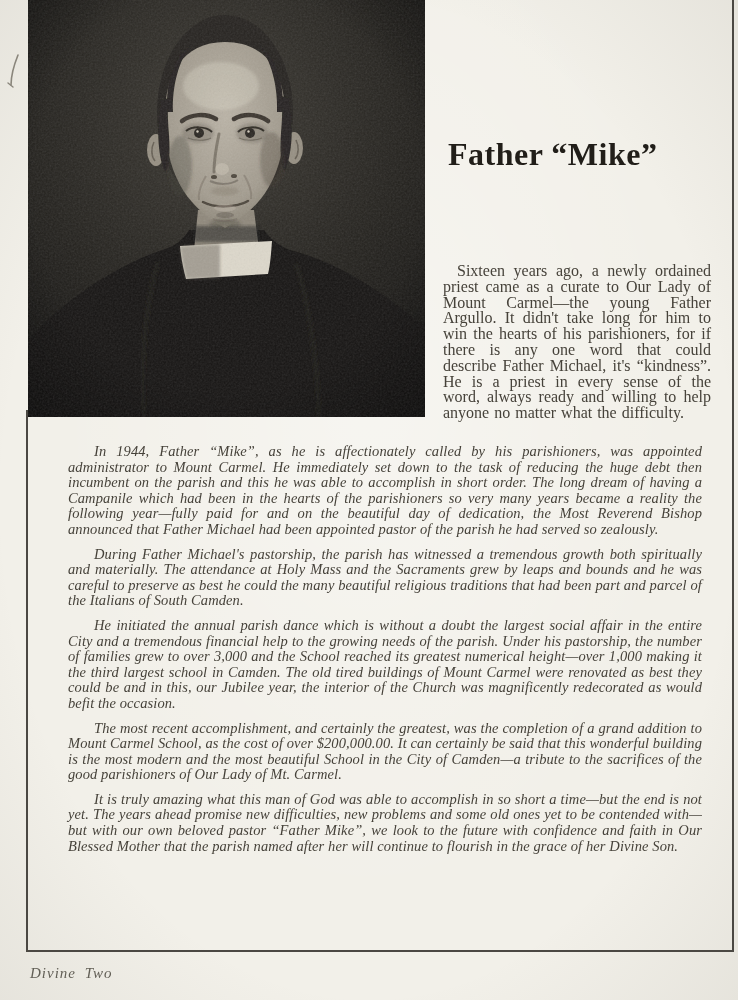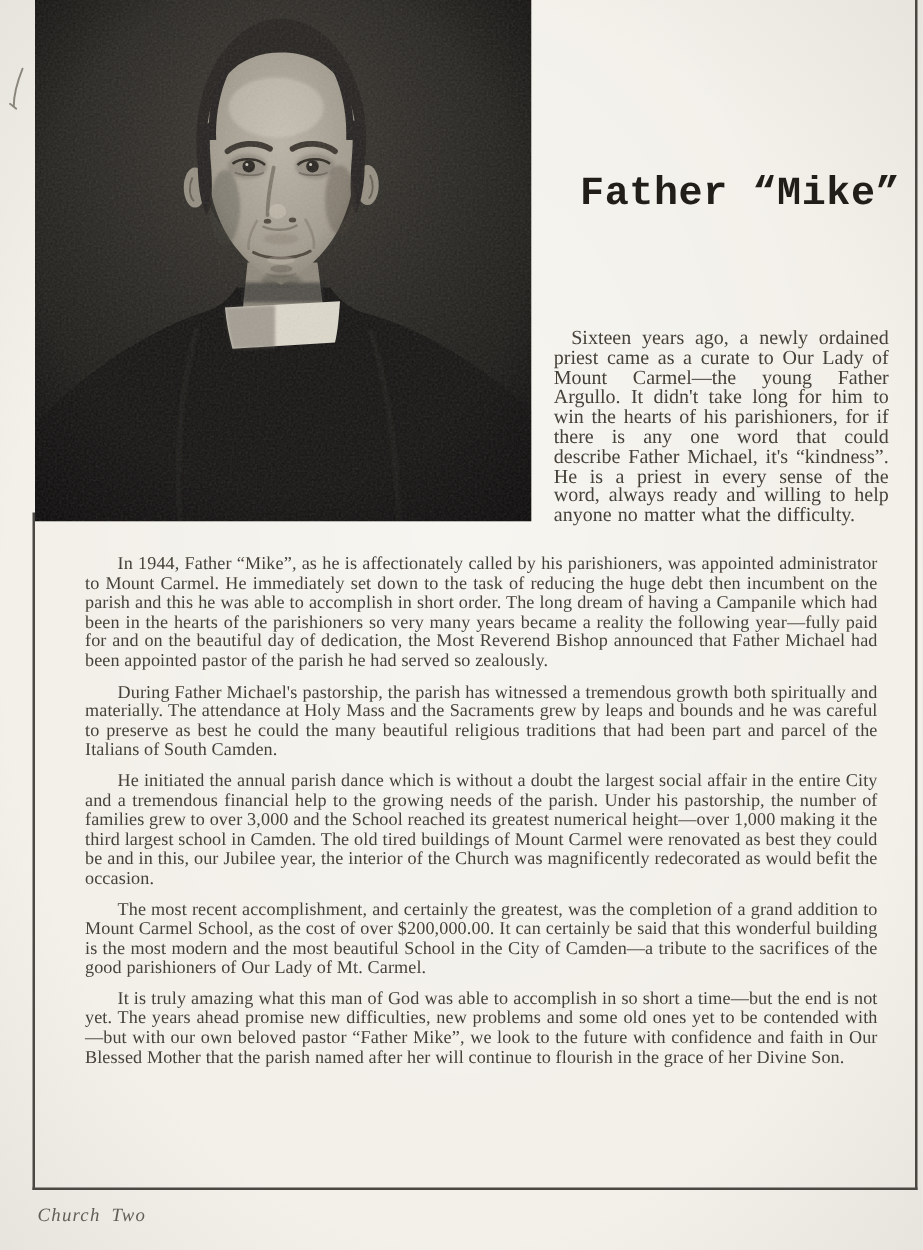--- a/index.html
+++ b/index.html
@@ -18,42 +18,42 @@
   .frame.right{left:732px;top:0;width:2px;height:952px;}
   .frame.bottom{left:26px;top:950px;width:708px;height:2px;}
   .frame.left{left:26px;top:410px;width:2px;height:542px;}
   .pen-mark{position:absolute;left:4px;top:52px;}
   figure.photo{
     position:absolute;left:28px;top:0;width:397px;height:417px;
     margin:0;padding:0;overflow:hidden;background:#1a1917;
   }
   figure.photo svg{display:block;width:397px;height:417px;}
   h1.title{
-    position:absolute;left:464px;top:136px;width:274px;
+    position:absolute;left:448px;top:136px;width:274px;
     margin:0;
     font-size:32px;font-weight:bold;letter-spacing:.5px;
     color:var(--title-ink,#211e19);
     white-space:nowrap;
-    font-family:Liberation Mono, monospace;
   }
   .intro{
     position:absolute;left:443px;top:263px;width:268px;
     margin:0;
     font-size:16px;line-height:15.8px;
     text-align:justify;text-indent:14px;
     word-spacing:1px;
   }
   .body-text{
     position:absolute;left:68px;top:444px;width:634px;
   }
   .body-text p{
     margin:0 0 9px 0;
     font-size:14.5px;line-height:15.6px;
     text-align:justify;text-indent:26px;
     letter-spacing:.1px;
+    font-style:italic;
   }
   .page-number{
     position:absolute;left:30px;top:965px;
     font-style:italic;font-size:15px;letter-spacing:1px;word-spacing:4px;
     color:var(--page-number-ink,#615e55);
   }
 </style>
 </head>
 <body>
 
@@ -171,15 +171,15 @@
   <p class="intro">Sixteen years ago, a newly ordained priest came as a curate to Our Lady of Mount Carmel—the young Father Argullo. It didn't take long for him to win the hearts of his parishioners, for if there is any one word that could describe Father Michael, it's “kindness”. He is a priest in every sense of the word, always ready and willing to help anyone no matter what the difficulty.</p>
 
   <div class="body-text">
     <p>In 1944, Father “Mike”, as he is affectionately called by his parishioners, was appointed administrator to Mount Carmel. He immediately set down to the task of reducing the huge debt then incumbent on the parish and this he was able to accomplish in short order. The long dream of having a Campanile which had been in the hearts of the parishioners so very many years became a reality the following year—fully paid for and on the beautiful day of dedication, the Most Reverend Bishop announced that Father Michael had been appointed pastor of the parish he had served so zealously.</p>
     <p>During Father Michael's pastorship, the parish has witnessed a tremendous growth both spiritually and materially. The attendance at Holy Mass and the Sacraments grew by leaps and bounds and he was careful to preserve as best he could the many beautiful religious traditions that had been part and parcel of the Italians of South Camden.</p>
     <p>He initiated the annual parish dance which is without a doubt the largest social affair in the entire City and a tremendous financial help to the growing needs of the parish. Under his pastorship, the number of families grew to over 3,000 and the School reached its greatest numerical height—over 1,000 making it the third largest school in Camden. The old tired buildings of Mount Carmel were renovated as best they could be and in this, our Jubilee year, the interior of the Church was magnificently redecorated as would befit the occasion.</p>
     <p>The most recent accomplishment, and certainly the greatest, was the completion of a grand addition to Mount Carmel School, as the cost of over $200,000.00. It can certainly be said that this wonderful building is the most modern and the most beautiful School in the City of Camden—a tribute to the sacrifices of the good parishioners of Our Lady of Mt. Carmel.</p>
     <p>It is truly amazing what this man of God was able to accomplish in so short a time—but the end is not yet. The years ahead promise new difficulties, new problems and some old ones yet to be contended with—but with our own beloved pastor “Father Mike”, we look to the future with confidence and faith in Our Blessed Mother that the parish named after her will continue to flourish in the grace of her Divine Son.</p>
   </div>
 
-  <div class="page-number">Church Two</div>
+  <div class="page-number">Divine Two</div>
 
 </div>
 
 </body></html>

